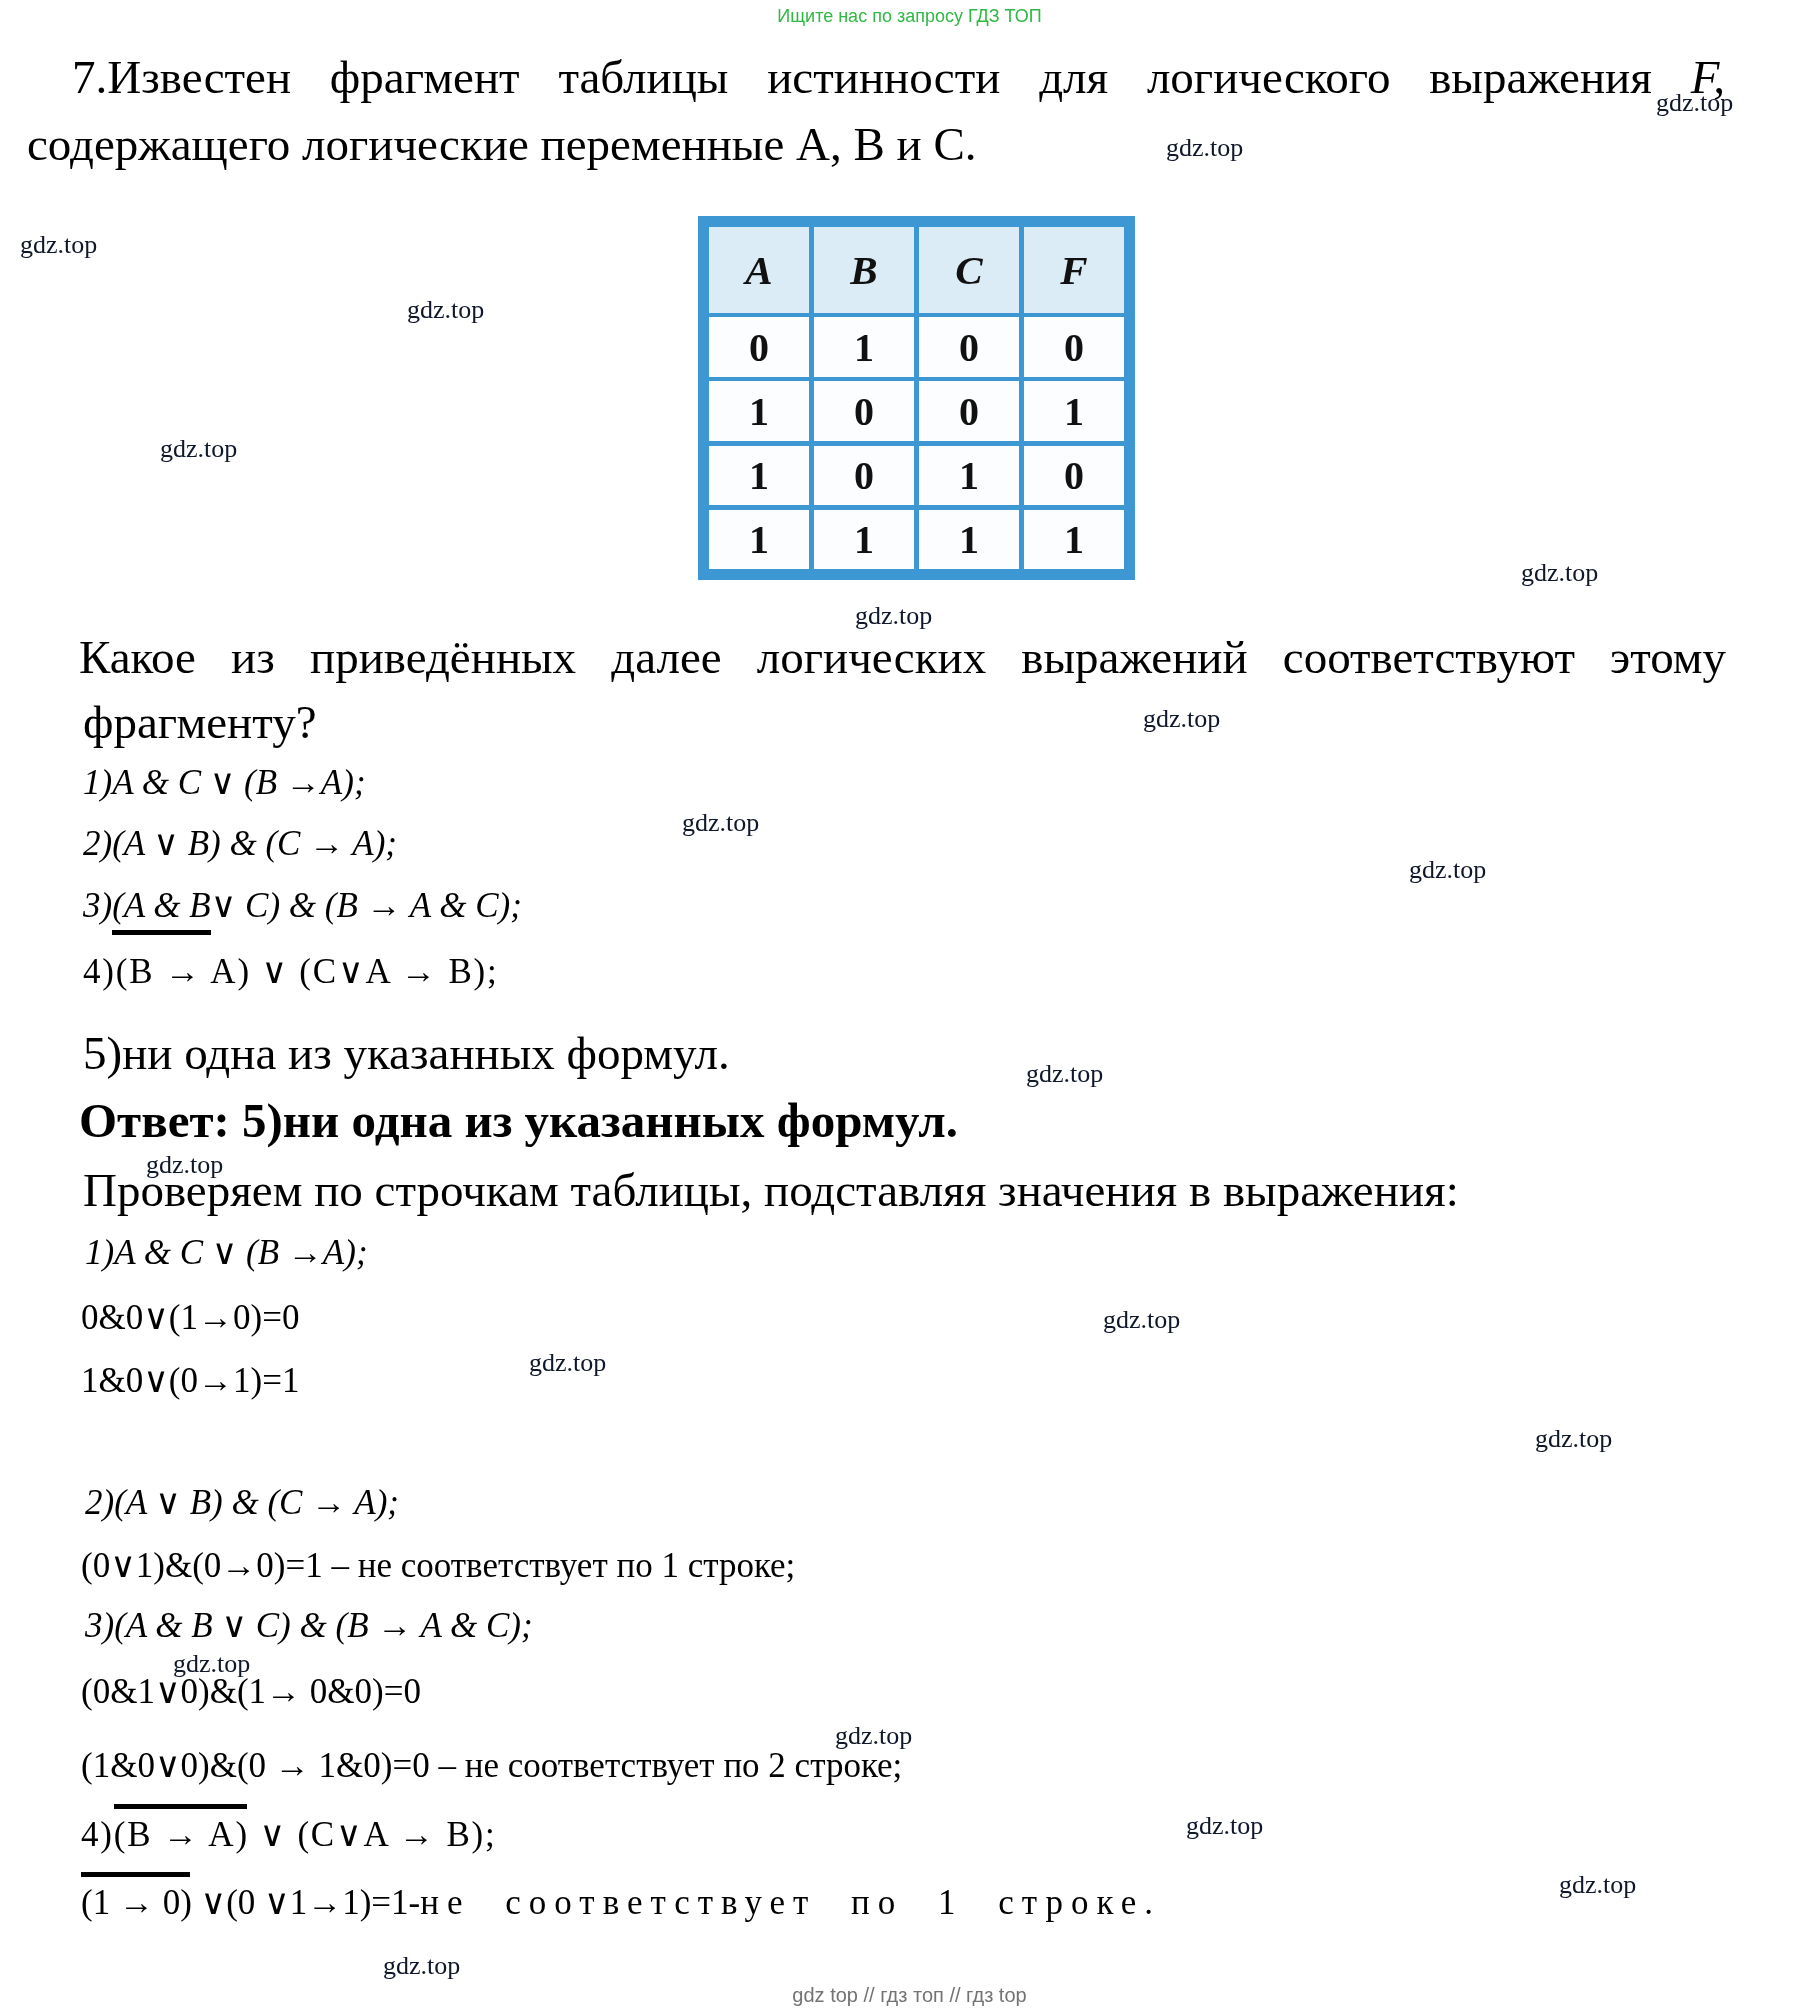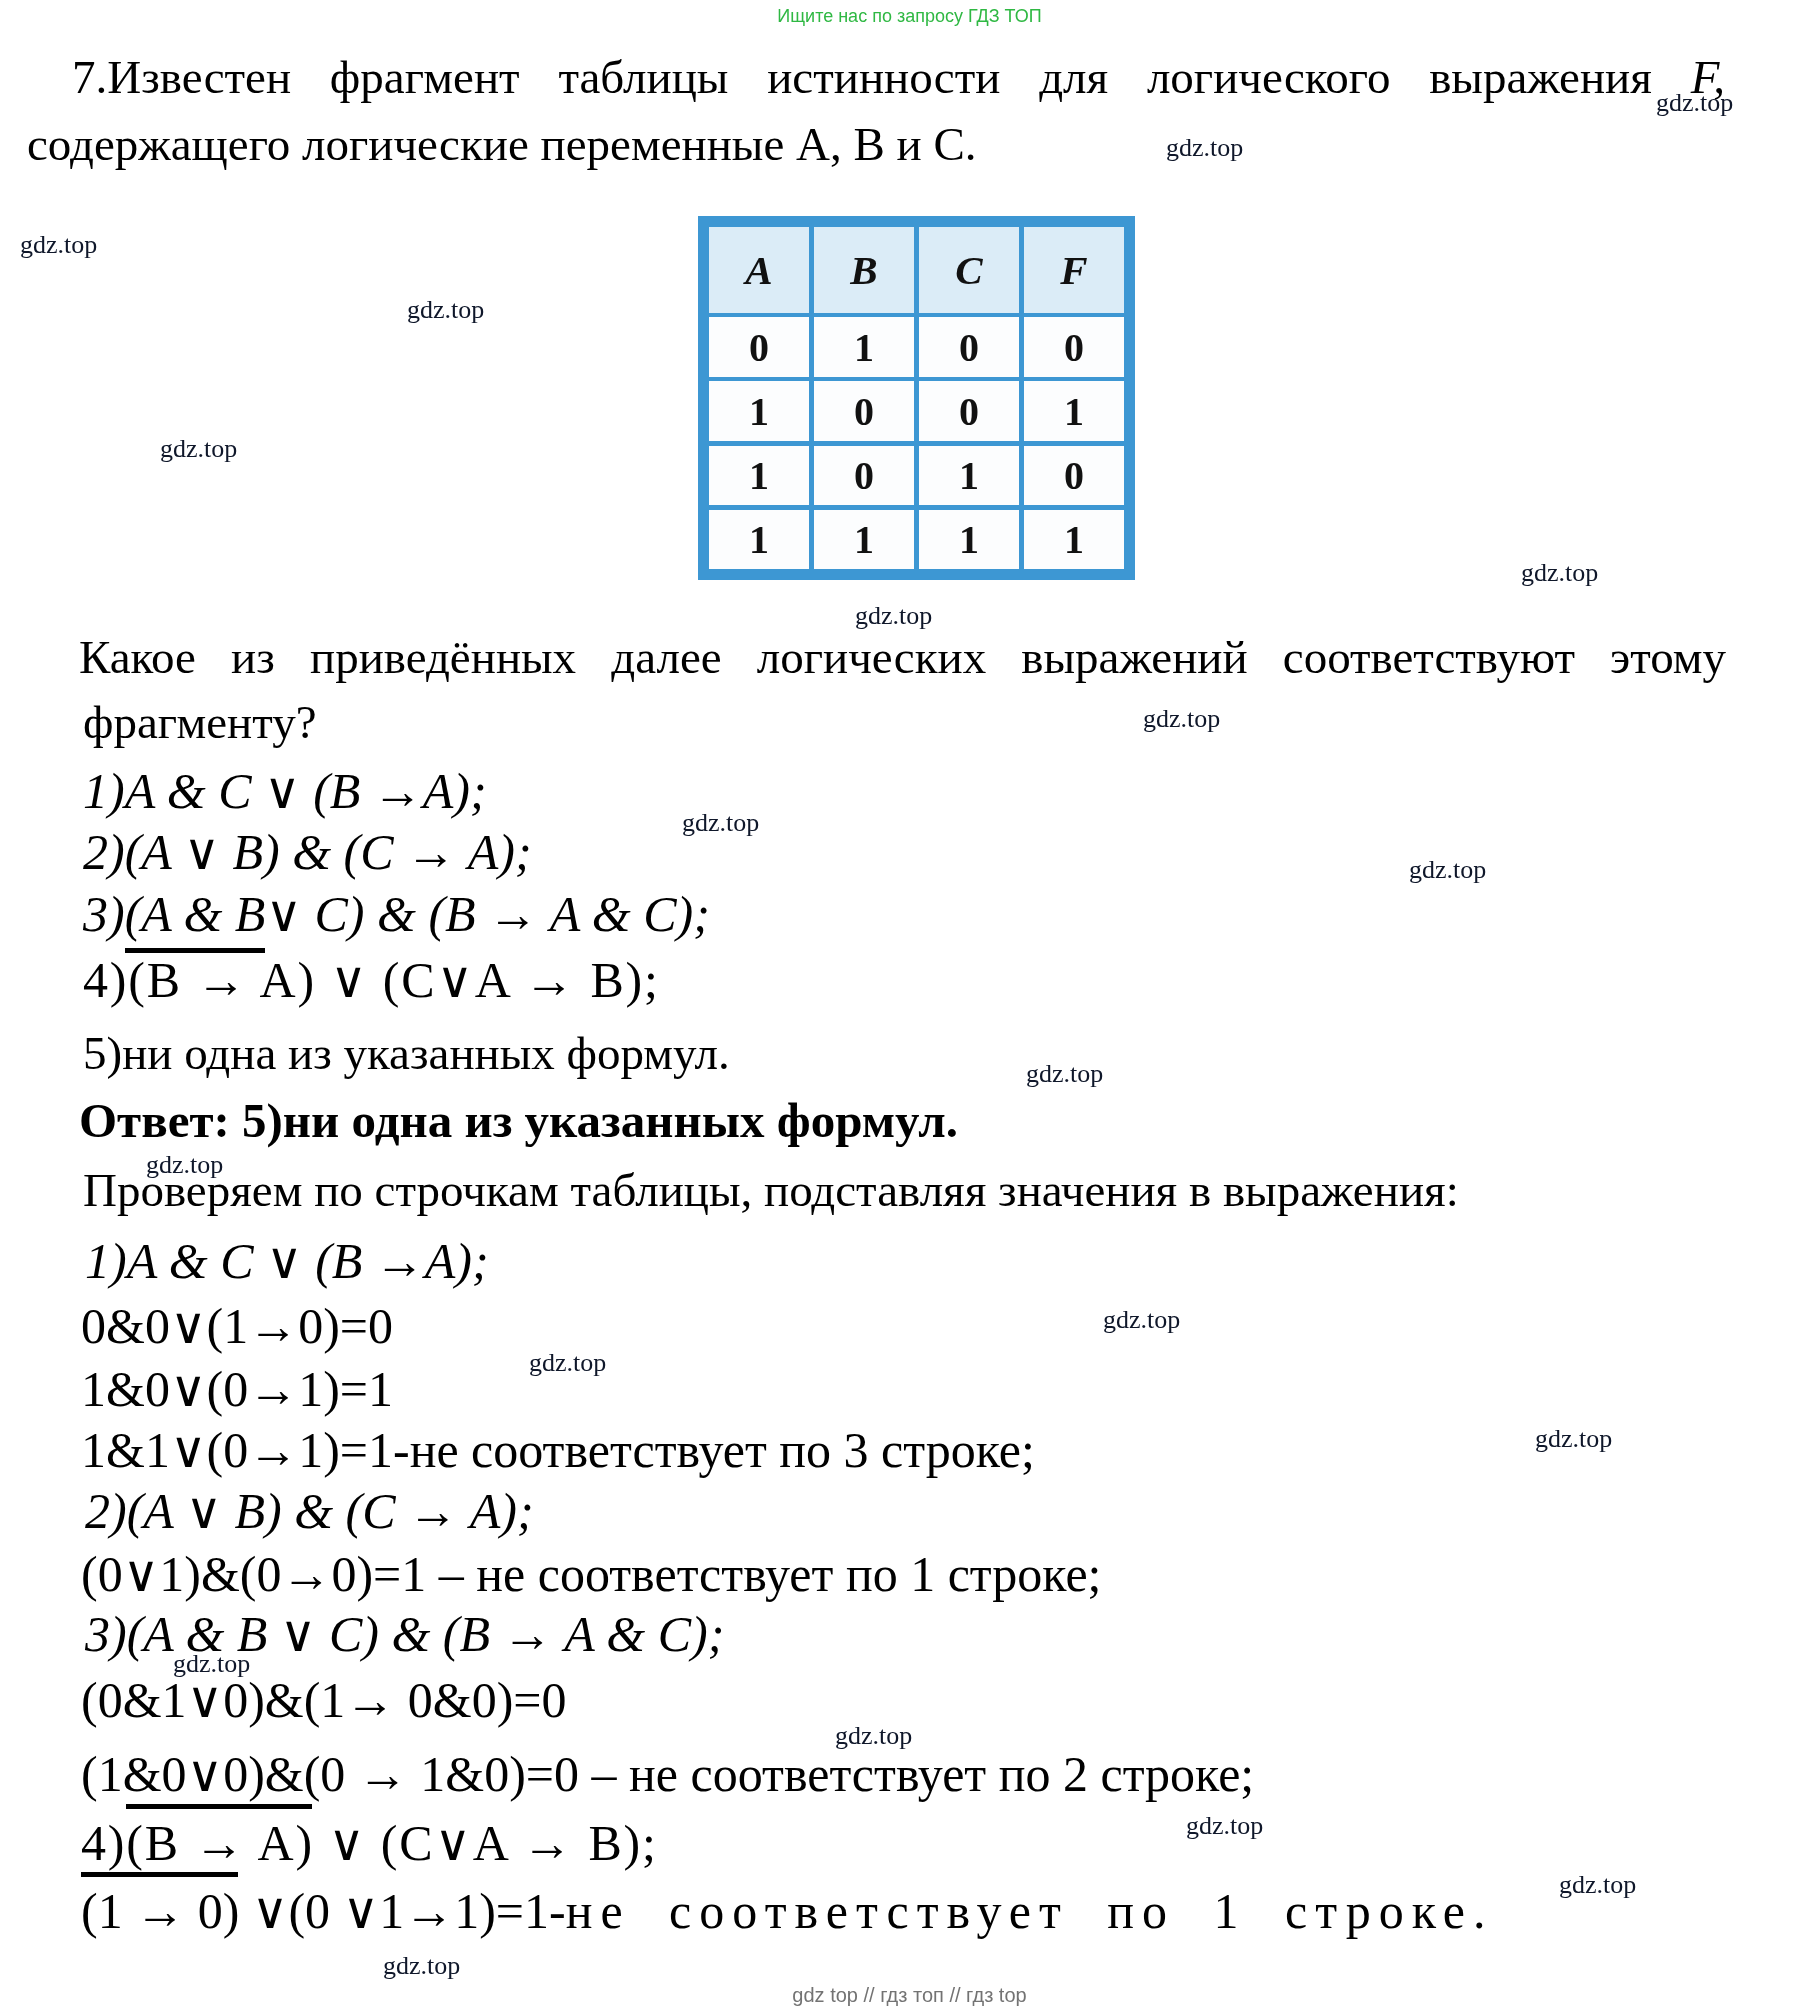--- a/index.html
+++ b/index.html
@@ -4,21 +4,21 @@
 <style>
   html,body{margin:0;padding:0;background:#ffffff;}
   .page{position:relative;width:1819px;height:2013px;background:#ffffff;overflow:hidden;
         font-family:"Liberation Serif","DejaVu Serif",serif;color:#000;}
   .banner{position:absolute;top:6.3px;left:50%;transform:translateX(-50%);
           font-family:"Liberation Sans","DejaVu Sans",sans-serif;
           font-size:18px;font-weight:500;white-space:nowrap;}
   .footer{position:absolute;top:1984px;left:50%;transform:translateX(-50%);
           font-family:"Liberation Sans","DejaVu Sans",sans-serif;
           font-size:20px;font-weight:500;white-space:nowrap;}
-  .line{position:absolute;white-space:nowrap;font-size:50px;line-height:1.15;}
+  .line{position:absolute;white-space:nowrap;font-size:35px;line-height:1.15;}
   .ru{font-size:47px;}
   .it{font-style:italic;}
   .bold{font-weight:bold;}
   .wm{position:absolute;font-family:Liberation Serif, serif;
       font-size:26px;color:#0f172a;white-space:nowrap;}
   .ovl{position:relative;display:inline-block;}
   .ovl::before{content:"";position:absolute;left:0;right:1.8px;top:-10.8px;border-top:5.4px solid #000;}
   .unl{position:relative;display:inline-block;}
   .unl::after{content:"";position:absolute;left:0;right:0;bottom:-9px;border-bottom:5.4px solid #000;}
   .truth-table{position:absolute;left:698px;top:216px;width:437px;height:364px;
@@ -75,21 +75,20 @@
   <div class="line it" style="left:83px;top:886px;"><span>3)</span><span class="unl">(A &amp; B </span><span>∨ C) &amp; (B → A &amp; C);</span></div>
   <div class="line" style="left:83px;top:952px;letter-spacing:1.8px;">4)(B → A) ∨ (C∨A → B);</div>
   <div class="line ru" style="left:83px;top:1026px;font-family:Liberation Serif, serif;">5)ни одна из указанных формул.</div>
 
   <div class="line ru bold" style="left:79px;top:1093px;font-size:49px;">Ответ: 5)ни одна из указанных формул.</div>
   <div class="line ru" style="left:83px;top:1163px;">Проверяем по строчкам таблицы, подставляя значения в выражения:</div>
 
   <div class="line it" style="left:85px;top:1233px;">1)A &amp; C ∨ (B →A);</div>
   <div class="line" style="left:81px;top:1298px;">0&amp;0∨(1→0)=0</div>
   <div class="line" style="left:81px;top:1361px;">1&amp;0∨(0→1)=1</div>
-  <div class="line" style="left:81px;top:1422px;">1&amp;1∨(0→1)=1-не соответствует по 3 строке;</div>
   <div class="line it" style="left:85px;top:1483px;">2)(A ∨ B) &amp; (C → A);</div>
   <div class="line" style="left:81px;top:1546px;">(0∨1)&amp;(0→0)=1 – не соответствует по 1 строке;</div>
   <div class="line it" style="left:85px;top:1606px;">3)(A &amp; B ∨ C) &amp; (B → A &amp; C);</div>
   <div class="line" style="left:81px;top:1672px;">(0&amp;1∨0)&amp;(1→ 0&amp;0)=0</div>
   <div class="line" style="left:81px;top:1746px;">(1&amp;0∨0)&amp;(0 → 1&amp;0)=0 – не соответствует по 2 строке;</div>
   <div class="line" style="left:81px;top:1815px;letter-spacing:1.8px;"><span>4)</span><span class="ovl">(B → A)</span><span> ∨ (C∨A → B);</span></div>
   <div class="line" style="left:81px;top:1883px;"><span class="ovl">(1 → 0)</span><span> ∨(0 ∨1→1)=1-</span><span class="spaced">не соответствует по 1 строке.</span></div>
 
   <span class="wm" style="left:1656px;top:88px;">gdz.top</span>
   <span class="wm" style="left:1166px;top:133px;">gdz.top</span>

